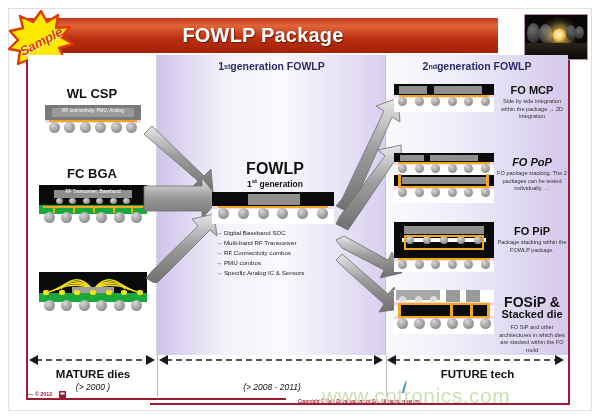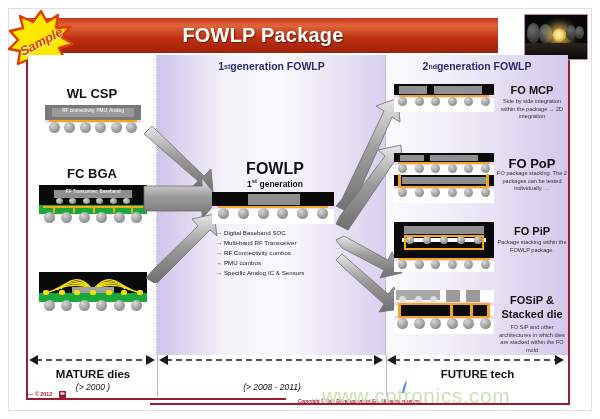--- a/index.html
+++ b/index.html
@@ -299,21 +299,21 @@
     <div class="rdl" style="left:4px;top:33px;width:92px;height:2px;"></div>
     <div class="balls" style="left:4px;top:35px;width:92px;">
       <div class="ball sm"></div>
         <div class="ball sm"></div>
         <div class="ball sm"></div>
       <div class="ball sm"></div>
         <div class="ball sm"></div>
         <div class="ball sm"></div>
     </div>
   </div>
-  <div class="subhdr" style="left:496px;top:156px;width:72px;font-size:13px;">FO PoP</div>
+  <div class="subhdr" style="left:496px;top:156px;width:72px;font-size:11px;font-style:italic;">FO PoP</div>
   <div class="captxt" style="left:496px;top:170px;width:72px;">FO package stacking. The 2 packages can be tested individually. …</div>
 
   <div style="position:absolute;left:394px;top:222px;width:100px;height:50px;background:#fff;">
     <div class="blackpkg" style="left:0;top:0;width:100px;height:36px;"></div>
     <div class="die" style="left:10px;top:4px;width:80px;height:8px;background:#8f8f8f;"></div>
     <div class="white" style="left:8px;top:16px;width:84px;height:4px;"></div>
     <div style="position:absolute;left:12px;top:14px;width:76px;height:8px;display:flex;justify-content:space-between;">
       <div class="ball sm" style="width:8px;height:8px;"></div>
         <div class="ball sm" style="width:8px;height:8px;"></div>
       <div class="ball sm" style="width:8px;height:8px;"></div>
@@ -358,21 +358,21 @@
     <div class="rdl" style="left:4px;top:26px;width:92px;height:2px;"></div>
     <div class="balls" style="left:3px;top:28px;width:94px;">
       <div class="ball"></div>
         <div class="ball"></div>
         <div class="ball"></div>
       <div class="ball"></div>
         <div class="ball"></div>
         <div class="ball"></div>
     </div>
   </div>
-  <div class="subhdr" style="left:496px;top:294px;width:72px;font-size:11px;">FOSiP &amp;</div>
+  <div class="subhdr" style="left:496px;top:294px;width:72px;font-size:14px;">FOSiP &amp;</div>
   <div class="subhdr" style="left:496px;top:308px;width:72px;font-size:11px;">Stacked die</div>
   <div class="captxt" style="left:496px;top:324px;width:72px;">FO SiP and other architectures in which dies are stacked within the FO mold</div>
 
   <svg style="position:absolute;left:28px;top:352px;width:540px;height:16px;">
     <g stroke="#1a1a1a" stroke-width="1.6" stroke-dasharray="6,4" fill="none">
       <line x1="8" y1="8" x2="120" y2="8"></line>
       <line x1="138" y1="8" x2="348" y2="8"></line>
       <line x1="366" y1="8" x2="528" y2="8"></line>
     </g>
     <g fill="#1a1a1a">

